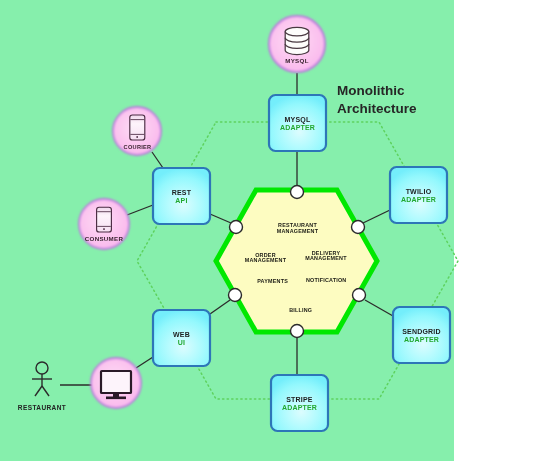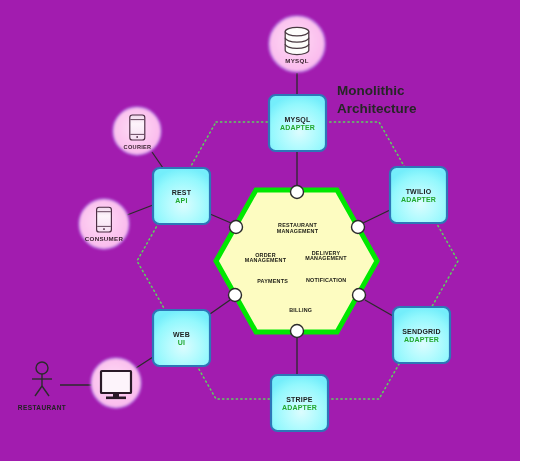--- a/index.html
+++ b/index.html
@@ -1,18 +1,18 @@
 <!DOCTYPE html>
 <html><head>
 <meta charset="utf-8">
 <title>Monolithic Architecture</title>
 <style>
   html,body{margin:0;padding:0;}
   body{width:546px;height:461px;background:#ffffff;font-family:"Liberation Sans",sans-serif;overflow:hidden;}
-  #stage{position:relative;width:520px;height:461px;background:#a21caf;}
+  #stage{position:relative;width:454px;height:461px;background:#86efac;}
   svg{display:block;}
   .adp-name{font-family:"Liberation Sans",sans-serif;font-size:7px;font-weight:bold;fill:#1d1d1d;letter-spacing:.2px;text-anchor:middle;}
   .adp-sub{font-family:"Liberation Sans",sans-serif;font-size:7px;font-weight:bold;fill:#22a82f;letter-spacing:.2px;text-anchor:middle;}
   .ext-label{font-family:"Liberation Sans",sans-serif;font-size:5.6px;font-weight:bold;fill:#3a2430;letter-spacing:.3px;text-anchor:middle;}
   .ext-label.big{font-size:6.2px;letter-spacing:.3px;}
   .mod-label{font-family:"Liberation Sans",sans-serif;font-size:5.4px;font-weight:bold;fill:#1a1a14;letter-spacing:.22px;text-anchor:middle;}
   .title-text{font-family:"Liberation Sans",sans-serif;font-size:13.5px;font-weight:bold;fill:#262626;}
   .actor-label{font-family:"Liberation Sans",sans-serif;font-size:6.5px;font-weight:bold;fill:#222;letter-spacing:.4px;text-anchor:middle;}
 </style>
 </head>

